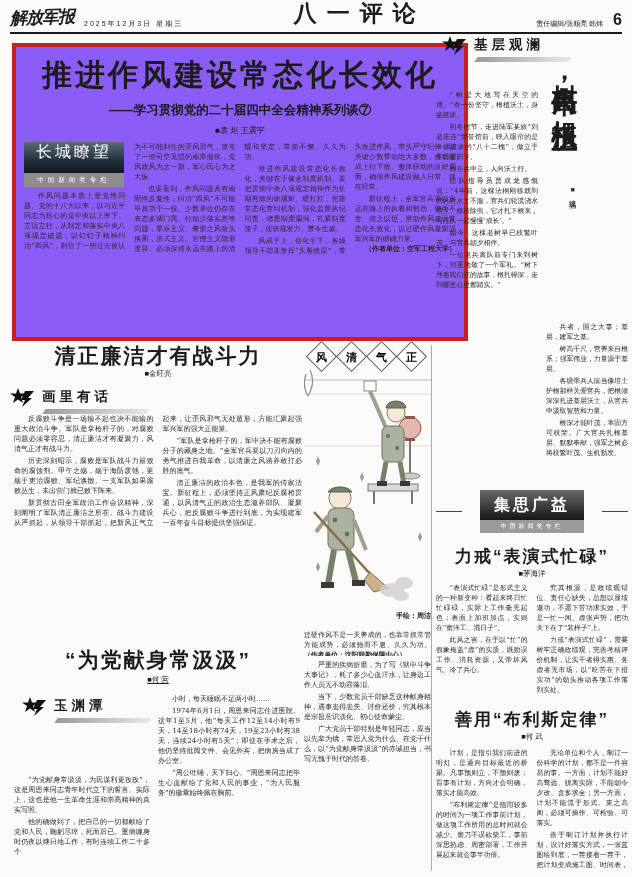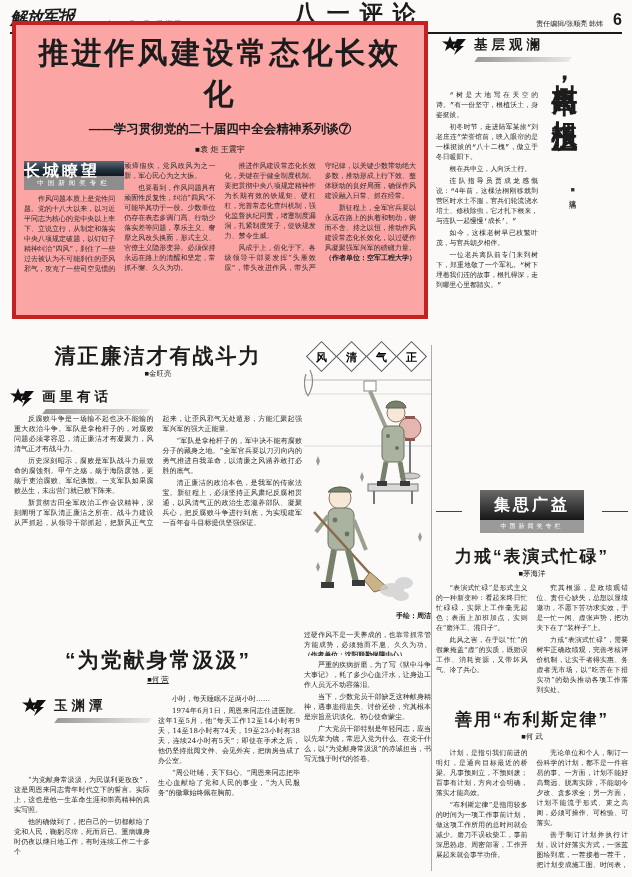--- a/index.html
+++ b/index.html
@@ -14,29 +14,29 @@
   .hdr-center{flex:1;text-align:center;font-size:23px;font-weight:bold;letter-spacing:10px;}
   .hdr-editors{font-size:7px;white-space:nowrap;margin-right:10px;}
   .hdr-page{font-size:16px;font-weight:bold;}
   
   .para{margin:0 0 2px;text-indent:2em;text-align:justify;}
   .smalltext{font-family:"DejaVu Serif",serif;font-size:7px;line-height:10px;color:#2a2a2a;}
   .cols2{column-count:2;column-gap:9px;}
   .cols4{column-count:4;column-gap:9px;}
   .attrib{text-align:right;font-weight:bold;text-indent:0;}
   
-  .redbox{position:absolute;left:12px;top:21px;width:416px;height:298px;border:4px solid #c5211e;
-          background:#fca5a5;padding:4px 8px;box-sizing:border-box;}
+  .redbox{position:absolute;left:12px;top:43px;width:456px;height:298px;border:4px solid #c5211e;
+          background:#8b5cf6;padding:4px 8px;box-sizing:border-box;}
   .lead-hl{text-align:center;font-size:30px;font-weight:bold;letter-spacing:3px;margin-top:4px;}
   .lead-sub{text-align:center;font-size:12.5px;font-weight:bold;margin-top:6px;}
   .lead-by{text-align:center;font-size:8px;margin:6px 0 6px;}
   .lead-body{height:178px;overflow:hidden;}
   .logo-banner{width:100px;margin:0 0 4px;}
   .logo-banner .bnr{background:linear-gradient(180deg,#5a6a78 0%,#22303c 60%,#101820 100%);
-       color:#fff;font-weight:bold;font-size:16px;letter-spacing:3px;text-align:left;padding:5px 0 0;}
+       color:#fff;font-weight:normal;font-size:16px;letter-spacing:3px;text-align:center;padding:5px 0 16px;}
   .logo-banner .sub{background:#8d8d8d;color:#fff;font-size:6.5px;letter-spacing:4px;text-align:center;padding:2px 0;}
   
   .sechead{position:absolute;display:flex;gap:6px;}
   .sechead .t{font-size:13.5px;font-weight:bold;letter-spacing:4px;white-space:nowrap;}
   .sechead .wedge{position:absolute;left:34px;right:-8px;bottom:-6px;height:5px;
       background:linear-gradient(90deg,#9a9a9a,#e8e8e8);transform:skewX(-35deg);}
   .staricon{width:26px;height:20px;flex:0 0 auto;}
   
   .mid-hl{position:absolute;text-align:center;font-weight:bold;font-size:21px;letter-spacing:2px;}
   .mid-by{position:absolute;text-align:center;font-size:7.5px;}
@@ -93,34 +93,40 @@
 
   <div class="sechead" style="left:442px;top:36px;width:120px;">
     <svg class="staricon" viewBox="0 0 26 20">
       <polygon points="8,0 10,5.5 16,5.5 11,9 13,15 8,11.4 3,15 5,9 0,5.5 6,5.5" fill="#111"></polygon>
       <polygon points="15,3 24,3 18,10 22,10 12,19 15,12 11,12" fill="#111"></polygon>
     </svg>
     <span class="t">基层观澜</span>
     <span class="wedge"></span>
   </div>
 
-  <div class="smalltext" style="position:absolute;left:436px;top:90px;width:102px;height:376px;overflow:hidden;font-size:6.8px;font-family:Liberation Mono, monospace;">
+  <div class="smalltext" style="position:absolute;left:436px;top:90px;width:102px;height:376px;overflow:hidden;font-size:6.8px;">
       <p class="para">“树是大地写在天空的诗。”有一份坚守，根植沃土，身姿挺拔。</p>
       <p class="para">初冬时节，走进陆军某旅“刘老庄连”荣誉馆前，映入眼帘的是一棵挺拔的“八十二槐”，傲立于冬日暖阳下。</p>
       <p class="para">根在兵中立，人向沃土行。</p>
       <p class="para">连队指导员贾成龙感慨说：“4年前，这棵法桐刚移栽到营区时水土不服，官兵们轮流浇水培土、修枝除虫，它才扎下根来，与连队一起慢慢‘成长’。”</p>
       <p class="para">如今，这棵老树早已枝繁叶茂，与官兵朝夕相伴。</p>
       <p class="para">一位老兵离队前专门来到树下，郑重地敬了一个军礼。“树下埋着我们连的故事，根扎得深，走到哪里心里都踏实。”</p>
     </div>
 
   <div class="vert-title">
     <span class="vt">树高千尺，根植沃土</span>
     <span class="vb">■沈琪涵</span>
   </div>
 
+  <div class="smalltext" style="position:absolute;left:546px;top:322px;width:82px;height:144px;overflow:hidden;font-size:6.8px;">
+      <p class="para">兵者，国之大事；基层，建军之基。</p>
+      <p class="para">树高千尺，营养来自根系；强军伟业，力量源于基层。</p>
+      <p class="para">各级带兵人应当像培土护根那样关爱官兵，把根须深深扎进基层沃土，从官兵中汲取智慧和力量。</p>
+      <p class="para">根深才能叶茂，本固方可枝荣。广大官兵扎根基层、默默奉献，强军之树必将枝繁叶茂、生机勃发。</p>
+    </div>
 
   <div class="jisi-wrap">
     <span class="ln"></span>
     <div class="jisi-box">
       <div class="bnr">集思广益</div>
       <div class="sub">中国新闻奖专栏</div>
     </div>
     <span class="ln"></span>
   </div>
 

